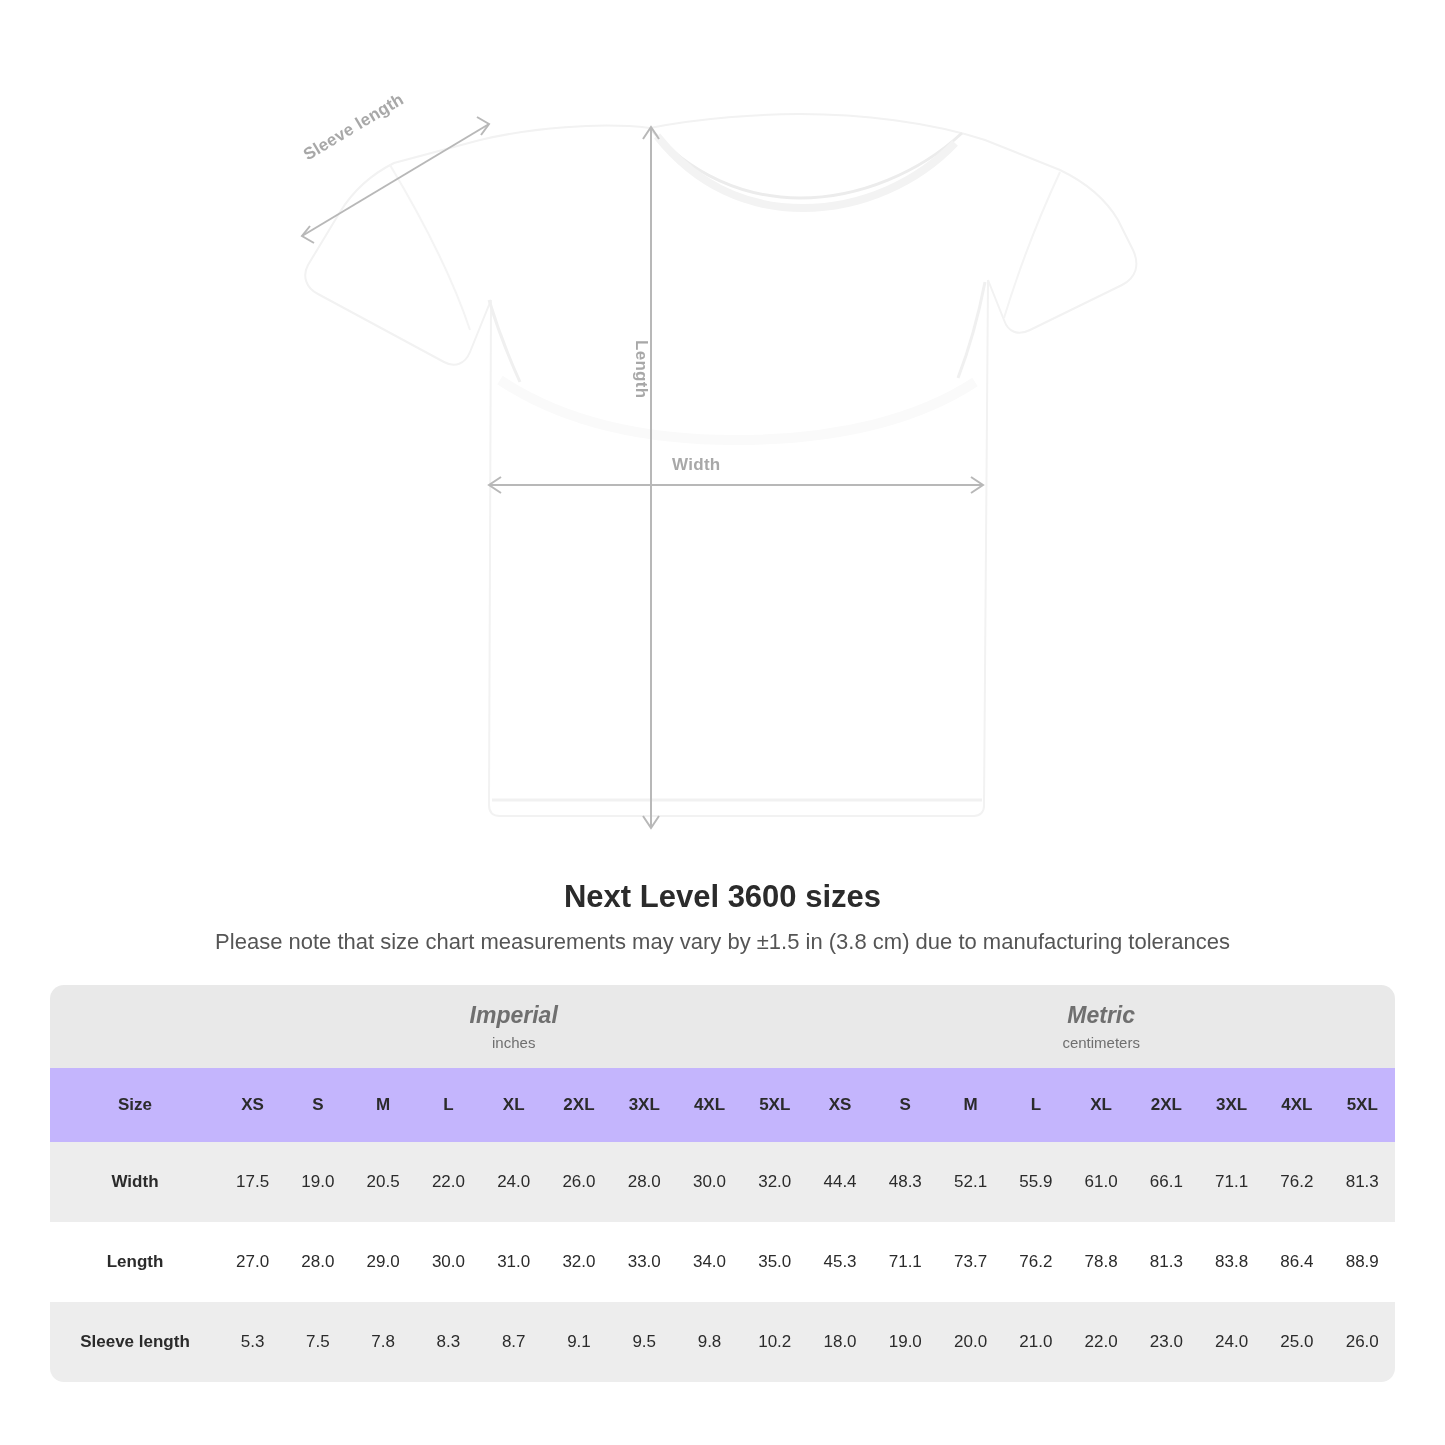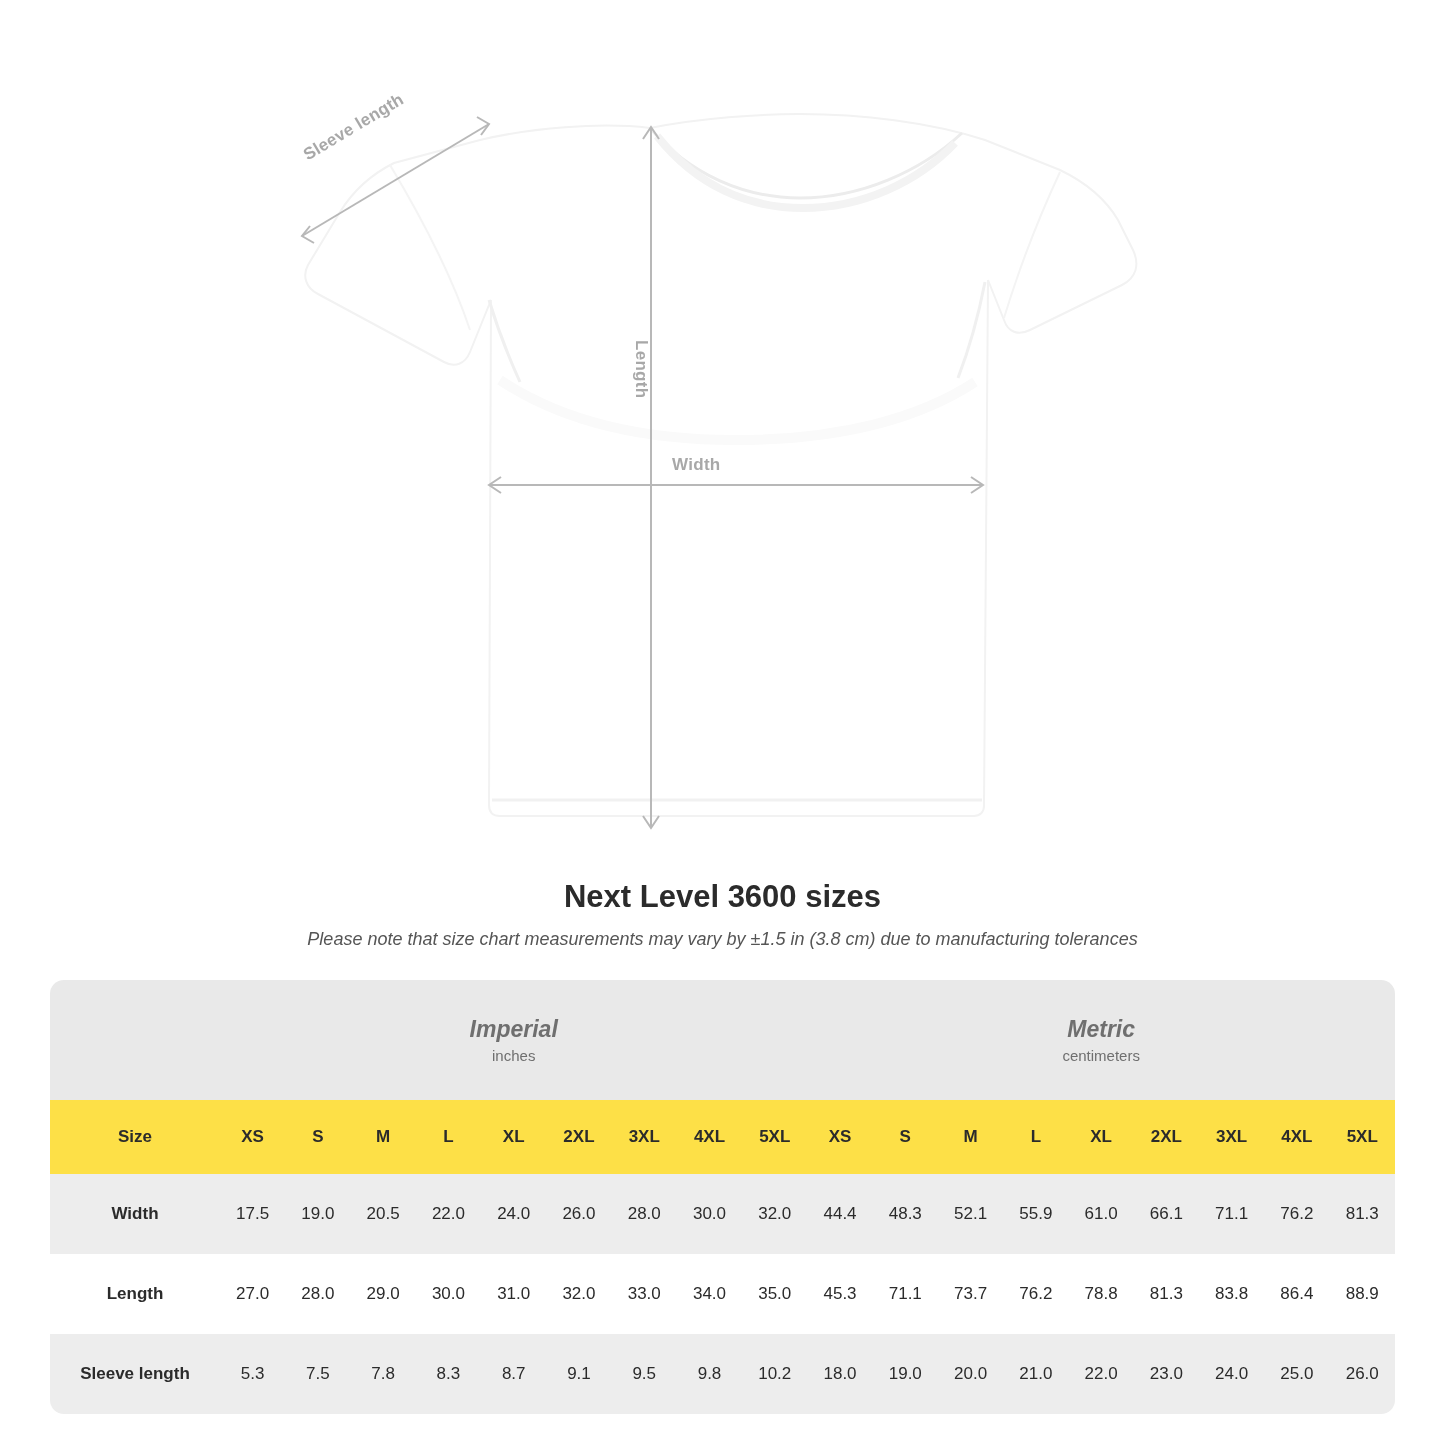--- a/index.html
+++ b/index.html
@@ -65,22 +65,21 @@
     text-align: center;
     margin-top: 24px;
   }
   .chart-title {
     font-size: 31px;
     font-weight: bold;
     color: #2b2b2b;
     margin: 0;
   }
   .chart-note {
-    font-size: 18px;
-    font-style: italic;
+    font-size: 22px;
     color: #555555;
     margin: 14px 0 0 0;
   }
 
   
   .table-wrap {
     margin: 30px 50px 0 50px;
   }
   table.size-table {
     border-collapse: collapse;
@@ -92,21 +91,21 @@
     border: 0;
     text-align: center;
     vertical-align: middle;
     font-size: 17px;
     color: #2b2b2b;
   }
 
   
   .sys-row td {
     background: #e9e9e9;
-    height: 120px;
+    height: 83px;
     padding: 0;
   }
   .sys-row td.corner-left {
     border-top-left-radius: 14px;
   }
   .sys-row td.corner-right {
     border-top-right-radius: 14px;
   }
   .sys-name {
     font-size: 23px;
@@ -116,21 +115,21 @@
     line-height: 1.2;
   }
   .sys-unit {
     font-size: 15px;
     color: #6f6f6f;
     margin-top: 4px;
   }
 
   
   .size-row td {
-    background: #fde047;
+    background: #c4b5fd;
     height: 72px;
     font-weight: bold;
     color: #3b3b3b;
   }
   .row-label {
     font-weight: bold;
     font-size: 17px;
     color: #3b3b3b;
   }
 

